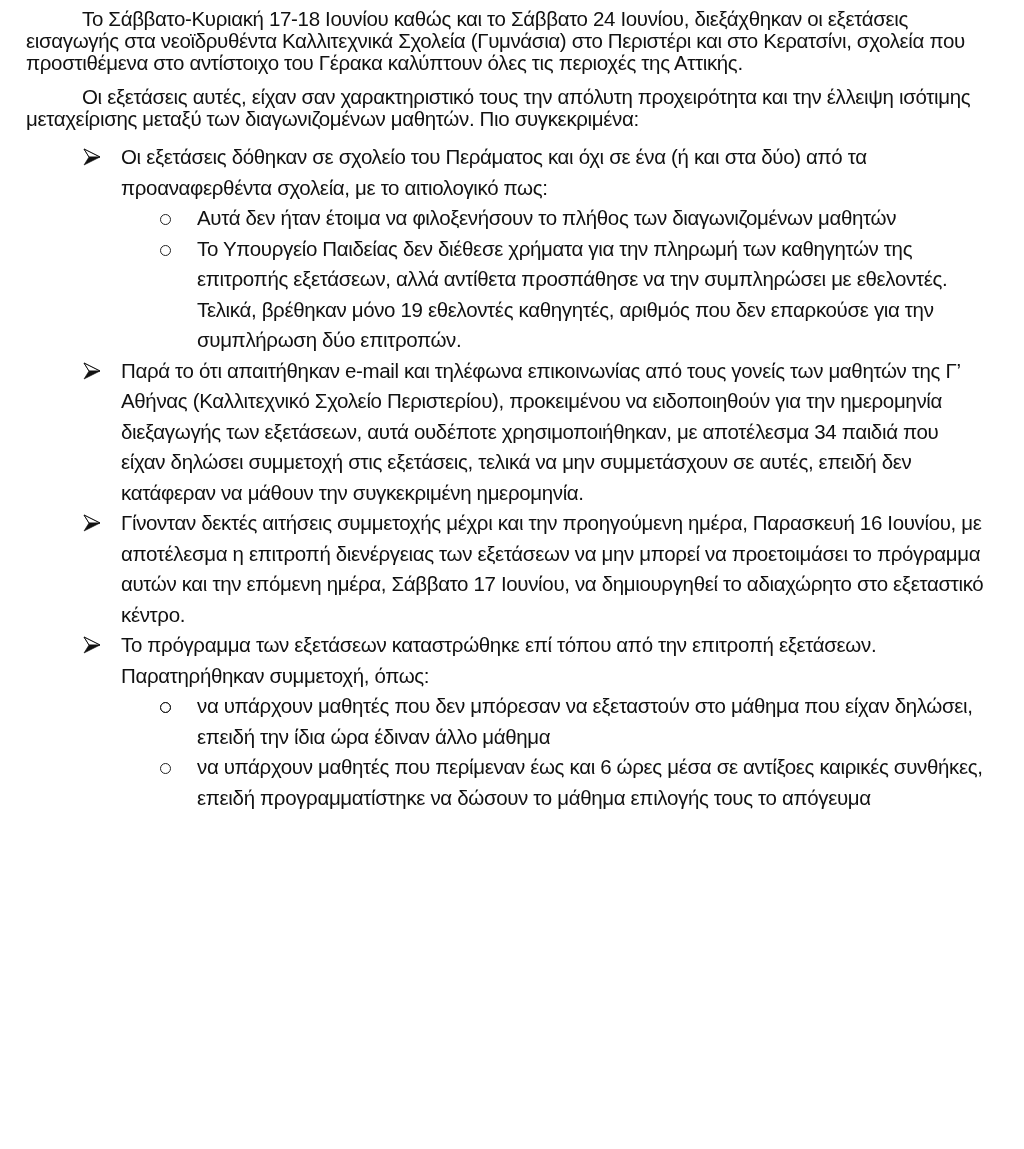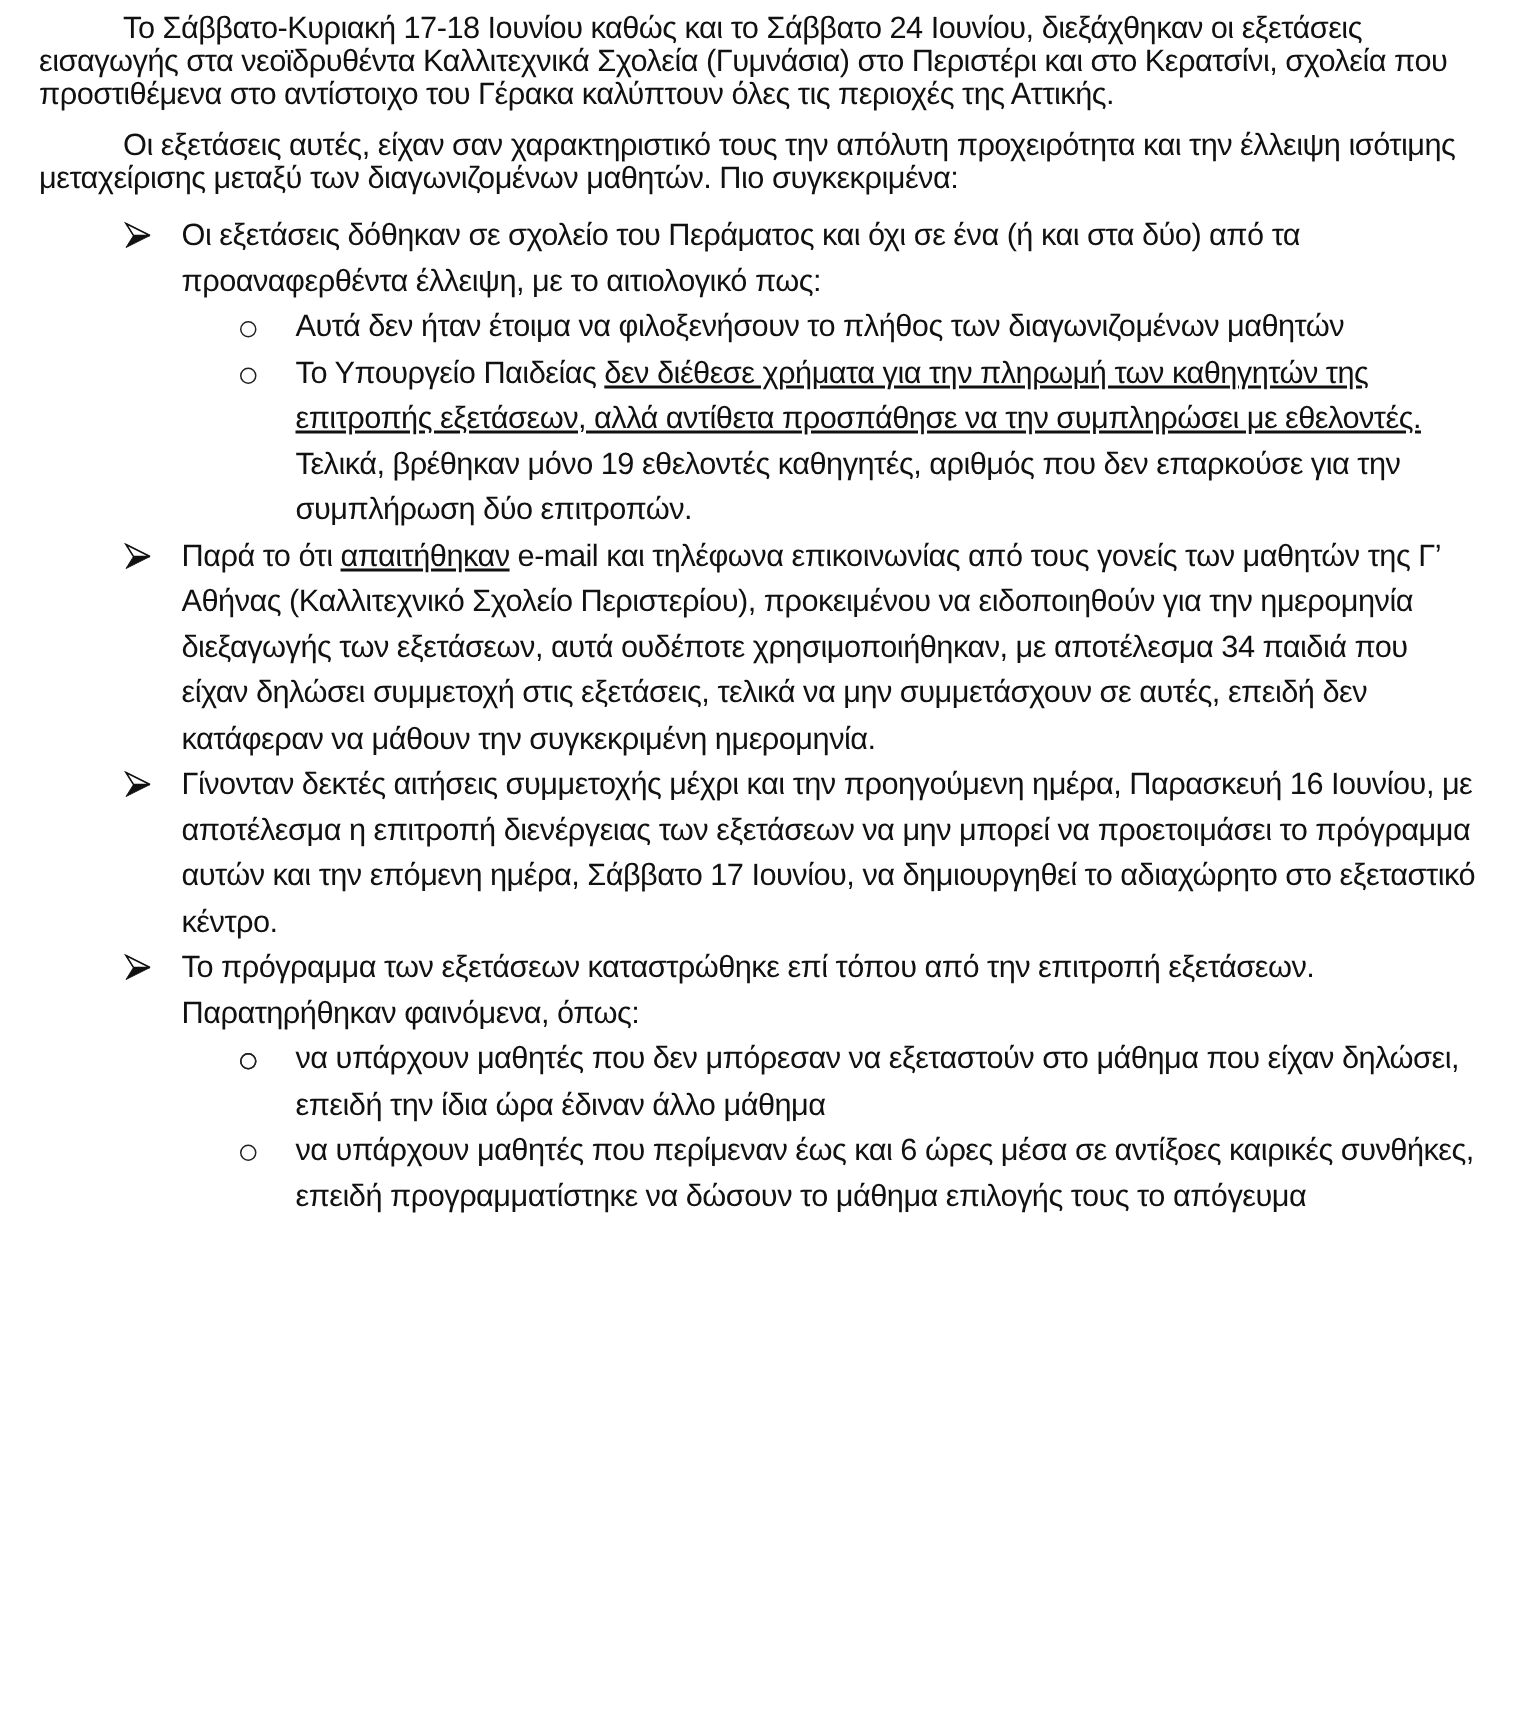--- a/index.html
+++ b/index.html
@@ -10,36 +10,36 @@
     letter-spacing: -0.35px;
   }
   .page { position: relative; padding: 8px 0 0 26px; width: 960px; }
   p.para { margin: 0 0 12px 0; line-height: 22px; text-indent: 56px; }
   ul.l1 { list-style: none; margin: 0; padding: 0; }
   ul.l1 > li { position: relative; padding-left: 95px; line-height: 30.5px; }
   .b1 { position: absolute; left: 56px; top: 5px; width: 20px; height: 20px; }
   ul.l2 { list-style: none; margin: 0; padding: 0; }
   ul.l2 > li { position: relative; padding-left: 76px; line-height: 30.5px; margin-left: -95px; padding-left: 171px; }
   .b2 { position: absolute; left: 134px; top: 11px; width: 11px; height: 11px; border: 1.4px solid #222; border-radius: 50%; box-sizing: border-box; }
-  .u { text-decoration: underline; }
+  .u { }
 </style>
 </head>
 <body>
 
 <div class="page">
   <p class="para">Το Σάββατο-Κυριακή 17-18 Ιουνίου καθώς και το Σάββατο 24 Ιουνίου, διεξάχθηκαν οι εξετάσεις εισαγωγής στα νεοϊδρυθέντα Καλλιτεχνικά Σχολεία (Γυμνάσια) στο Περιστέρι και στο Κερατσίνι, σχολεία που προστιθέμενα στο αντίστοιχο του Γέρακα καλύπτουν όλες τις περιοχές της Αττικής.</p>
   <p class="para">Οι εξετάσεις αυτές, είχαν σαν χαρακτηριστικό τους την απόλυτη προχειρότητα και την έλλειψη ισότιμης μεταχείρισης μεταξύ των διαγωνιζομένων μαθητών. Πιο συγκεκριμένα:</p>
 
   <ul class="l1">
     <li>
       <svg class="b1" viewBox="0 0 20 20">
           <path d="M2 2 L18 10 L2 18 L7 10 Z" fill="#111" stroke="#111" stroke-width="0.6"></path>
           <path d="M2 2 L18 10 L7 10 Z" fill="#fff" stroke="#111" stroke-width="1"></path>
         </svg>
-      <span>Οι εξετάσεις δόθηκαν σε σχολείο του Περάματος και όχι σε ένα (ή και στα δύο) από τα προαναφερθέντα έλλειψη, με το αιτιολογικό πως:</span>
+      <span>Οι εξετάσεις δόθηκαν σε σχολείο του Περάματος και όχι σε ένα (ή και στα δύο) από τα προαναφερθέντα σχολεία, με το αιτιολογικό πως:</span>
       <ul class="l2">
         <li>
           <span class="b2"></span>
           <span> Αυτά δεν ήταν έτοιμα να φιλοξενήσουν το πλήθος των διαγωνιζομένων μαθητών</span>
         </li>
         <li>
           <span class="b2"></span>
           <span>Το Υπουργείο Παιδείας </span><span class="u">δεν διέθεσε χρήματα για την πληρωμή των καθηγητών της επιτροπής εξετάσεων, αλλά αντίθετα προσπάθησε να την συμπληρώσει με εθελοντές.</span><span> Τελικά, βρέθηκαν μόνο 19 εθελοντές καθηγητές, αριθμός που δεν επαρκούσε για την συμπλήρωση δύο επιτροπών.</span>
         </li>
       </ul>
@@ -59,21 +59,21 @@
           <path d="M2 2 L18 10 L7 10 Z" fill="#fff" stroke="#111" stroke-width="1"></path>
         </svg>
       <span>Γίνονταν δεκτές αιτήσεις συμμετοχής μέχρι και την προηγούμενη ημέρα, Παρασκευή 16 Ιουνίου, με αποτέλεσμα η επιτροπή διενέργειας των εξετάσεων να μην μπορεί να προετοιμάσει το πρόγραμμα αυτών και την επόμενη ημέρα, Σάββατο 17 Ιουνίου, να δημιουργηθεί το αδιαχώρητο στο εξεταστικό κέντρο.</span>
     </li>
 
     <li>
       <svg class="b1" viewBox="0 0 20 20">
           <path d="M2 2 L18 10 L2 18 L7 10 Z" fill="#111" stroke="#111" stroke-width="0.6"></path>
           <path d="M2 2 L18 10 L7 10 Z" fill="#fff" stroke="#111" stroke-width="1"></path>
         </svg>
-      <span>Το πρόγραμμα των εξετάσεων καταστρώθηκε επί τόπου από την επιτροπή εξετάσεων. Παρατηρήθηκαν φαινόμενα, όπως:</span>
+      <span>Το πρόγραμμα των εξετάσεων καταστρώθηκε επί τόπου από την επιτροπή εξετάσεων. Παρατηρήθηκαν συμμετοχή, όπως:</span>
       <ul class="l2">
         <li>
           <span class="b2"></span>
         </li>
         <li>
           <span class="b2"></span>
           <span>να υπάρχουν μαθητές που δεν μπόρεσαν να εξεταστούν στο μάθημα που είχαν δηλώσει, επειδή την ίδια ώρα έδιναν άλλο μάθημα</span>
         </li>
         <li>
           <span class="b2"></span>

